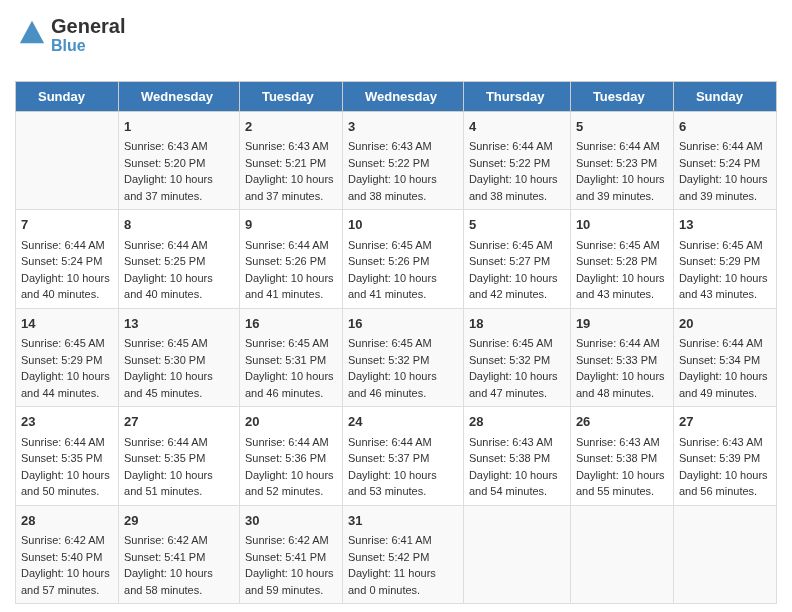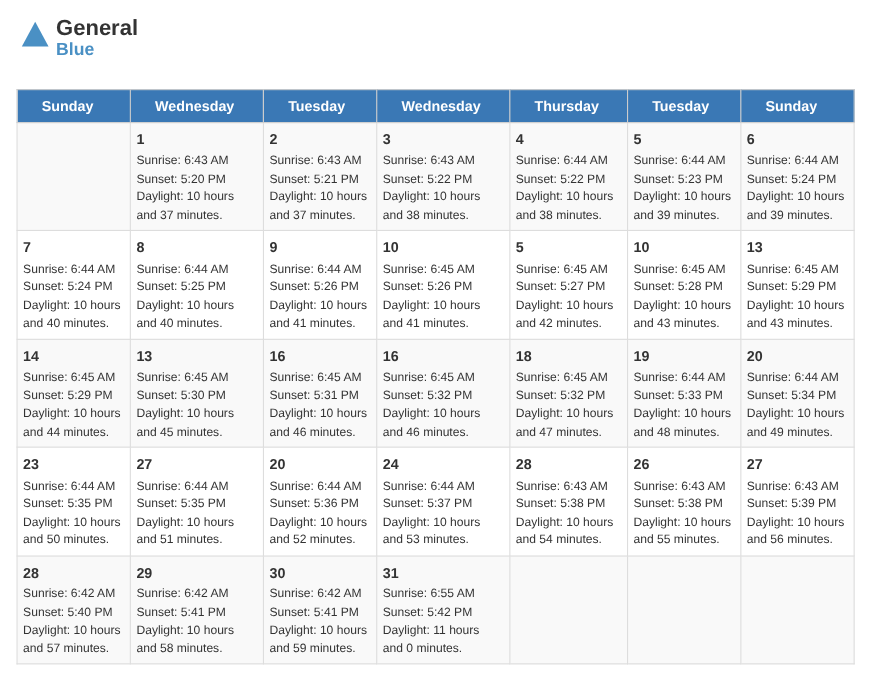--- a/index.html
+++ b/index.html
@@ -237,21 +237,21 @@
 Daylight: 10 hours
 and 57 minutes.</span></td>
         <td><span class="day-number">29</span><span style="white-space: pre-line;">Sunrise: 6:42 AM
 Sunset: 5:41 PM
 Daylight: 10 hours
 and 58 minutes.</span></td>
         <td><span class="day-number">30</span><span style="white-space: pre-line;">Sunrise: 6:42 AM
 Sunset: 5:41 PM
 Daylight: 10 hours
 and 59 minutes.</span></td>
-        <td><span class="day-number">31</span><span style="white-space: pre-line;">Sunrise: 6:55 AM
+        <td><span class="day-number">31</span><span style="white-space: pre-line;">Sunrise: 6:41 AM
 Sunset: 5:42 PM
 Daylight: 11 hours
 and 0 minutes.</span></td>
         <td class="empty-cell"></td>
         <td class="empty-cell"></td>
         <td class="empty-cell"></td>
       </tr>
     </tbody>
 </table>
 

